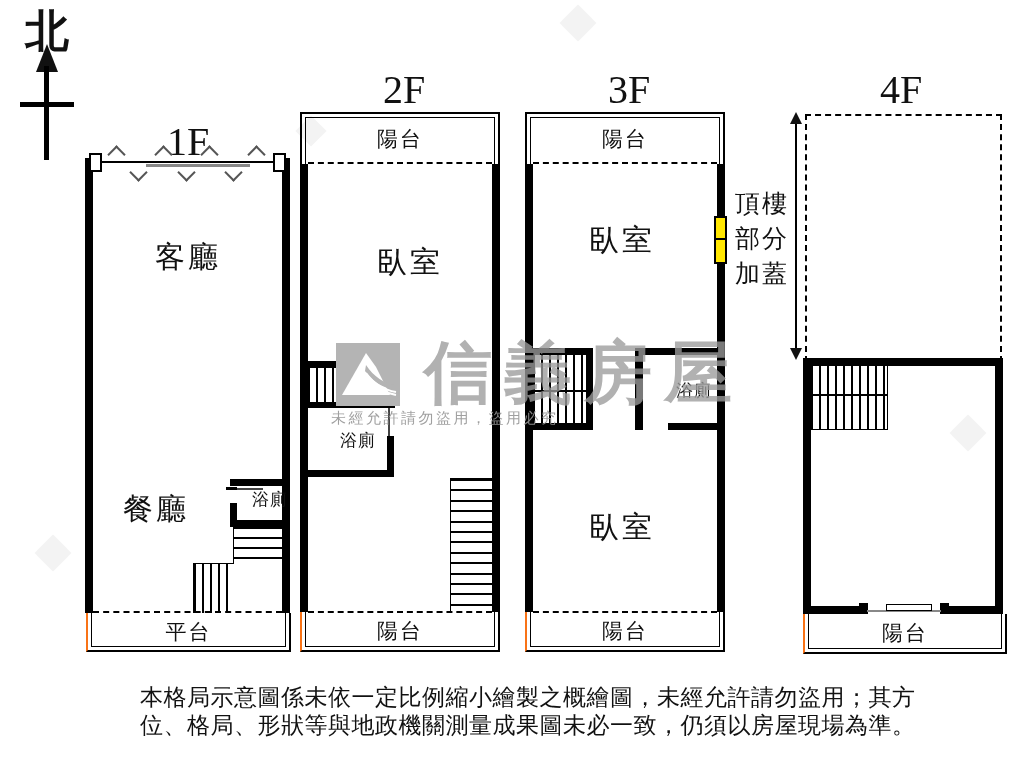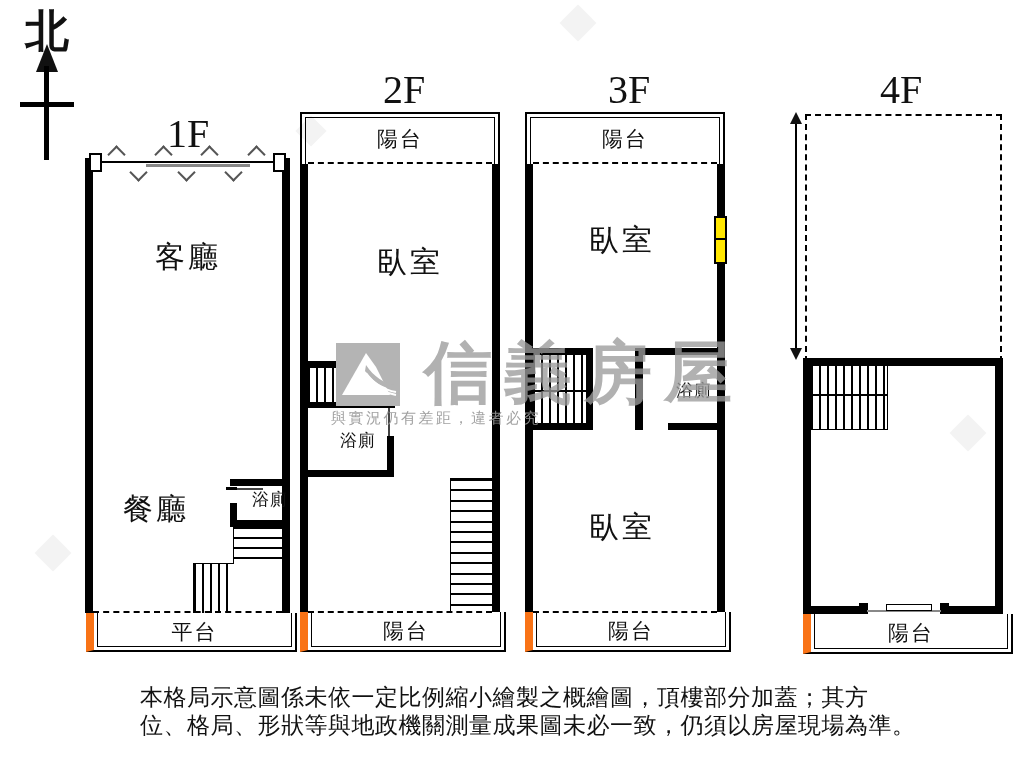--- a/index.html
+++ b/index.html
@@ -11,21 +11,21 @@
   .gline{position:absolute;background:#888;}
   .dash-h{position:absolute;border-top:2px dashed #000;height:0;}
   .floor-lbl{position:absolute;font-size:40px;text-align:center;line-height:44px;}
   .room-lbl{position:absolute;font-size:30px;letter-spacing:3px;text-align:center;line-height:34px;white-space:nowrap;}
   .small-lbl{position:absolute;font-size:17px;letter-spacing:1px;text-align:right;line-height:20px;white-space:nowrap;}
   .zl{font-size:21px;letter-spacing:2px;white-space:nowrap;}
   .zone{position:absolute;display:flex;align-items:center;justify-content:center;}
   .zone .inner{position:absolute;}
   .zone.topz{border-top:2px solid #000;border-left:2px solid #000;border-right:2px solid #000;}
   .zone.topz .inner{left:3px;right:3px;top:3px;bottom:0;border-top:1px solid #000;border-left:1px solid #000;border-right:1px solid #000;}
-  .zone.botz{border-bottom:2px solid #000;border-left:8px solid #f97316;border-right:2px solid #000;text-align:right;}
+  .zone.botz{border-bottom:2px solid #000;border-left:2px solid #f97316;border-right:2px solid #000;text-align:right;}
   .zone.botz .inner{left:3px;right:3px;bottom:3px;top:0;border-bottom:1px solid #000;border-left:1px solid #000;border-right:1px solid #000;}
   .hv{position:absolute;background:repeating-linear-gradient(90deg,#000 0 2px,transparent 2px 8px);}
   .hh{position:absolute;background:repeating-linear-gradient(180deg,#000 0 2px,transparent 2px 10px);}
   .chv{position:absolute;width:11px;height:11px;border-top:2px solid #555;border-left:2px solid #555;}
   .chv.up{transform:rotate(45deg);}
   .chv.dn{transform:rotate(225deg);}
   .post{position:absolute;background:#fff;border:2px solid #000;}
   .tri{position:absolute;width:0;height:0;}
   .note{position:absolute;font-size:25px;line-height:35px;letter-spacing:2px;text-align:center;}
   .wm-brand{position:absolute;font-size:68px;font-weight:bold;letter-spacing:12px;line-height:74px;
@@ -43,21 +43,21 @@
   <div class="ghost" style="left:565px;top:10px;width:26px;height:26px;"></div>
   <div class="ghost" style="left:955px;top:420px;width:26px;height:26px;"></div>
   <div class="ghost" style="left:40px;top:540px;width:26px;height:26px;"></div>
   <div class="ghost" style="left:300px;top:120px;width:22px;height:22px;"></div>
 
   <div class="abs" style="left:24px;top:2px;width:46px;height:50px;font-size:44px;font-weight:bold;text-align:center;">北</div>
   <div class="tri" style="left:36px;top:44px;border-left:11px solid transparent;border-right:11px solid transparent;border-bottom:28px solid #111;"></div>
   <div class="w" style="left:44px;top:66px;width:5px;height:94px;"></div>
   <div class="w" style="left:20px;top:102px;width:54px;height:5px;"></div>
 
-  <div class="floor-lbl" style="left:156px;top:112px;width:64px;">1F</div>
+  <div class="floor-lbl" style="left:156px;top:120px;width:64px;">1F</div>
   <div class="w" style="left:85px;top:158px;width:8px;height:455px;"></div>
   <div class="w" style="left:282px;top:158px;width:8px;height:455px;"></div>
   <div class="thin" style="left:93px;top:161px;width:189px;height:2px;"></div>
   <div class="gline" style="left:146px;top:164px;width:104px;height:3px;"></div>
   <div class="post" style="left:89px;top:153px;width:9px;height:15px;"></div>
   <div class="post" style="left:273px;top:153px;width:9px;height:15px;"></div>
   <div class="chv up" style="left:110px;top:148px;"></div>
   <div class="chv up" style="left:157px;top:148px;"></div>
   <div class="chv up" style="left:203px;top:148px;"></div>
   <div class="chv up" style="left:250px;top:148px;"></div>
@@ -117,20 +117,21 @@
     <span class="zl">陽台</span>
   </div>
   <div class="dash-h" style="left:533px;top:162px;width:184px;"></div>
   <div class="w" style="left:525px;top:164px;width:8px;height:448px;"></div>
   <div class="w" style="left:717px;top:164px;width:8px;height:448px;"></div>
   <div class="room-lbl" style="left:584px;top:223px;width:76px;">臥室</div>
 
   <div class="abs" style="left: 714px; top: 216px; width: 13px; height: 48px; border: 2px solid rgb(0, 0, 0); box-sizing: border-box; background: rgb(255, 230, 0);">
     <div style="position:absolute;left:0;right:0;top:20px;height:2px;background:#000;"></div>
   </div>
+  <div class="note" style="left:733px;top:186px;width:58px;">頂樓部分加蓋</div>
 
   <div class="w" style="left:533px;top:348px;width:60px;height:7px;"></div>
   <div class="w" style="left:586px;top:348px;width:7px;height:82px;"></div>
   <div class="w" style="left:533px;top:423px;width:60px;height:7px;"></div>
   <div class="hv" style="left:533px;top:355px;width:53px;height:68px;"></div>
   <div class="thin" style="left:533px;top:390px;width:53px;height:2px;"></div>
 
   <div class="w" style="left:635px;top:348px;width:90px;height:7px;"></div>
   <div class="w" style="left:635px;top:355px;width:8px;height:75px;"></div>
   <div class="w" style="left:668px;top:423px;width:57px;height:7px;"></div>
@@ -172,19 +173,19 @@
     <svg width="64" height="63" viewBox="0 0 64 63">
       <rect x="0" y="0" width="64" height="63" fill="#b4b4b4"></rect>
       <path d="M6 52 L30 10 L40 24 L54 52 Z" fill="#ffffff"></path>
       <path d="M30 22 C38 34 48 40 58 42 L58 46 C46 45 36 38 29 28 Z" fill="#b4b4b4"></path>
       <path d="M30 30 C38 41 48 47 60 49" stroke="#ffffff" stroke-width="2" fill="none"></path>
       <path d="M32 36 C40 45 50 50 60 52" stroke="#ffffff" stroke-width="2" fill="none"></path>
     </svg>
   </div>
   <div class="wm-brand" style="left:424px;top:336px;">信義房屋</div>
   <div class="wm-small" style="left:331px;top:409px;">
-    <span>與實況仍有差距，違者必究</span>
+    <span>未經允許請勿盜用，盜用必究</span>
   </div>
 
-  <div class="disc" style="left:140px;top:684px;">本格局示意圖係未依一定比例縮小繪製之概繪圖，頂樓部分加蓋；其方</div>
+  <div class="disc" style="left:140px;top:684px;">本格局示意圖係未依一定比例縮小繪製之概繪圖，未經允許請勿盜用；其方</div>
   <div class="disc" style="left:140px;top:712px;">位、格局、形狀等與地政機關測量成果圖未必一致，仍須以房屋現場為準。</div>
 
 </div>
 
 </body></html>

